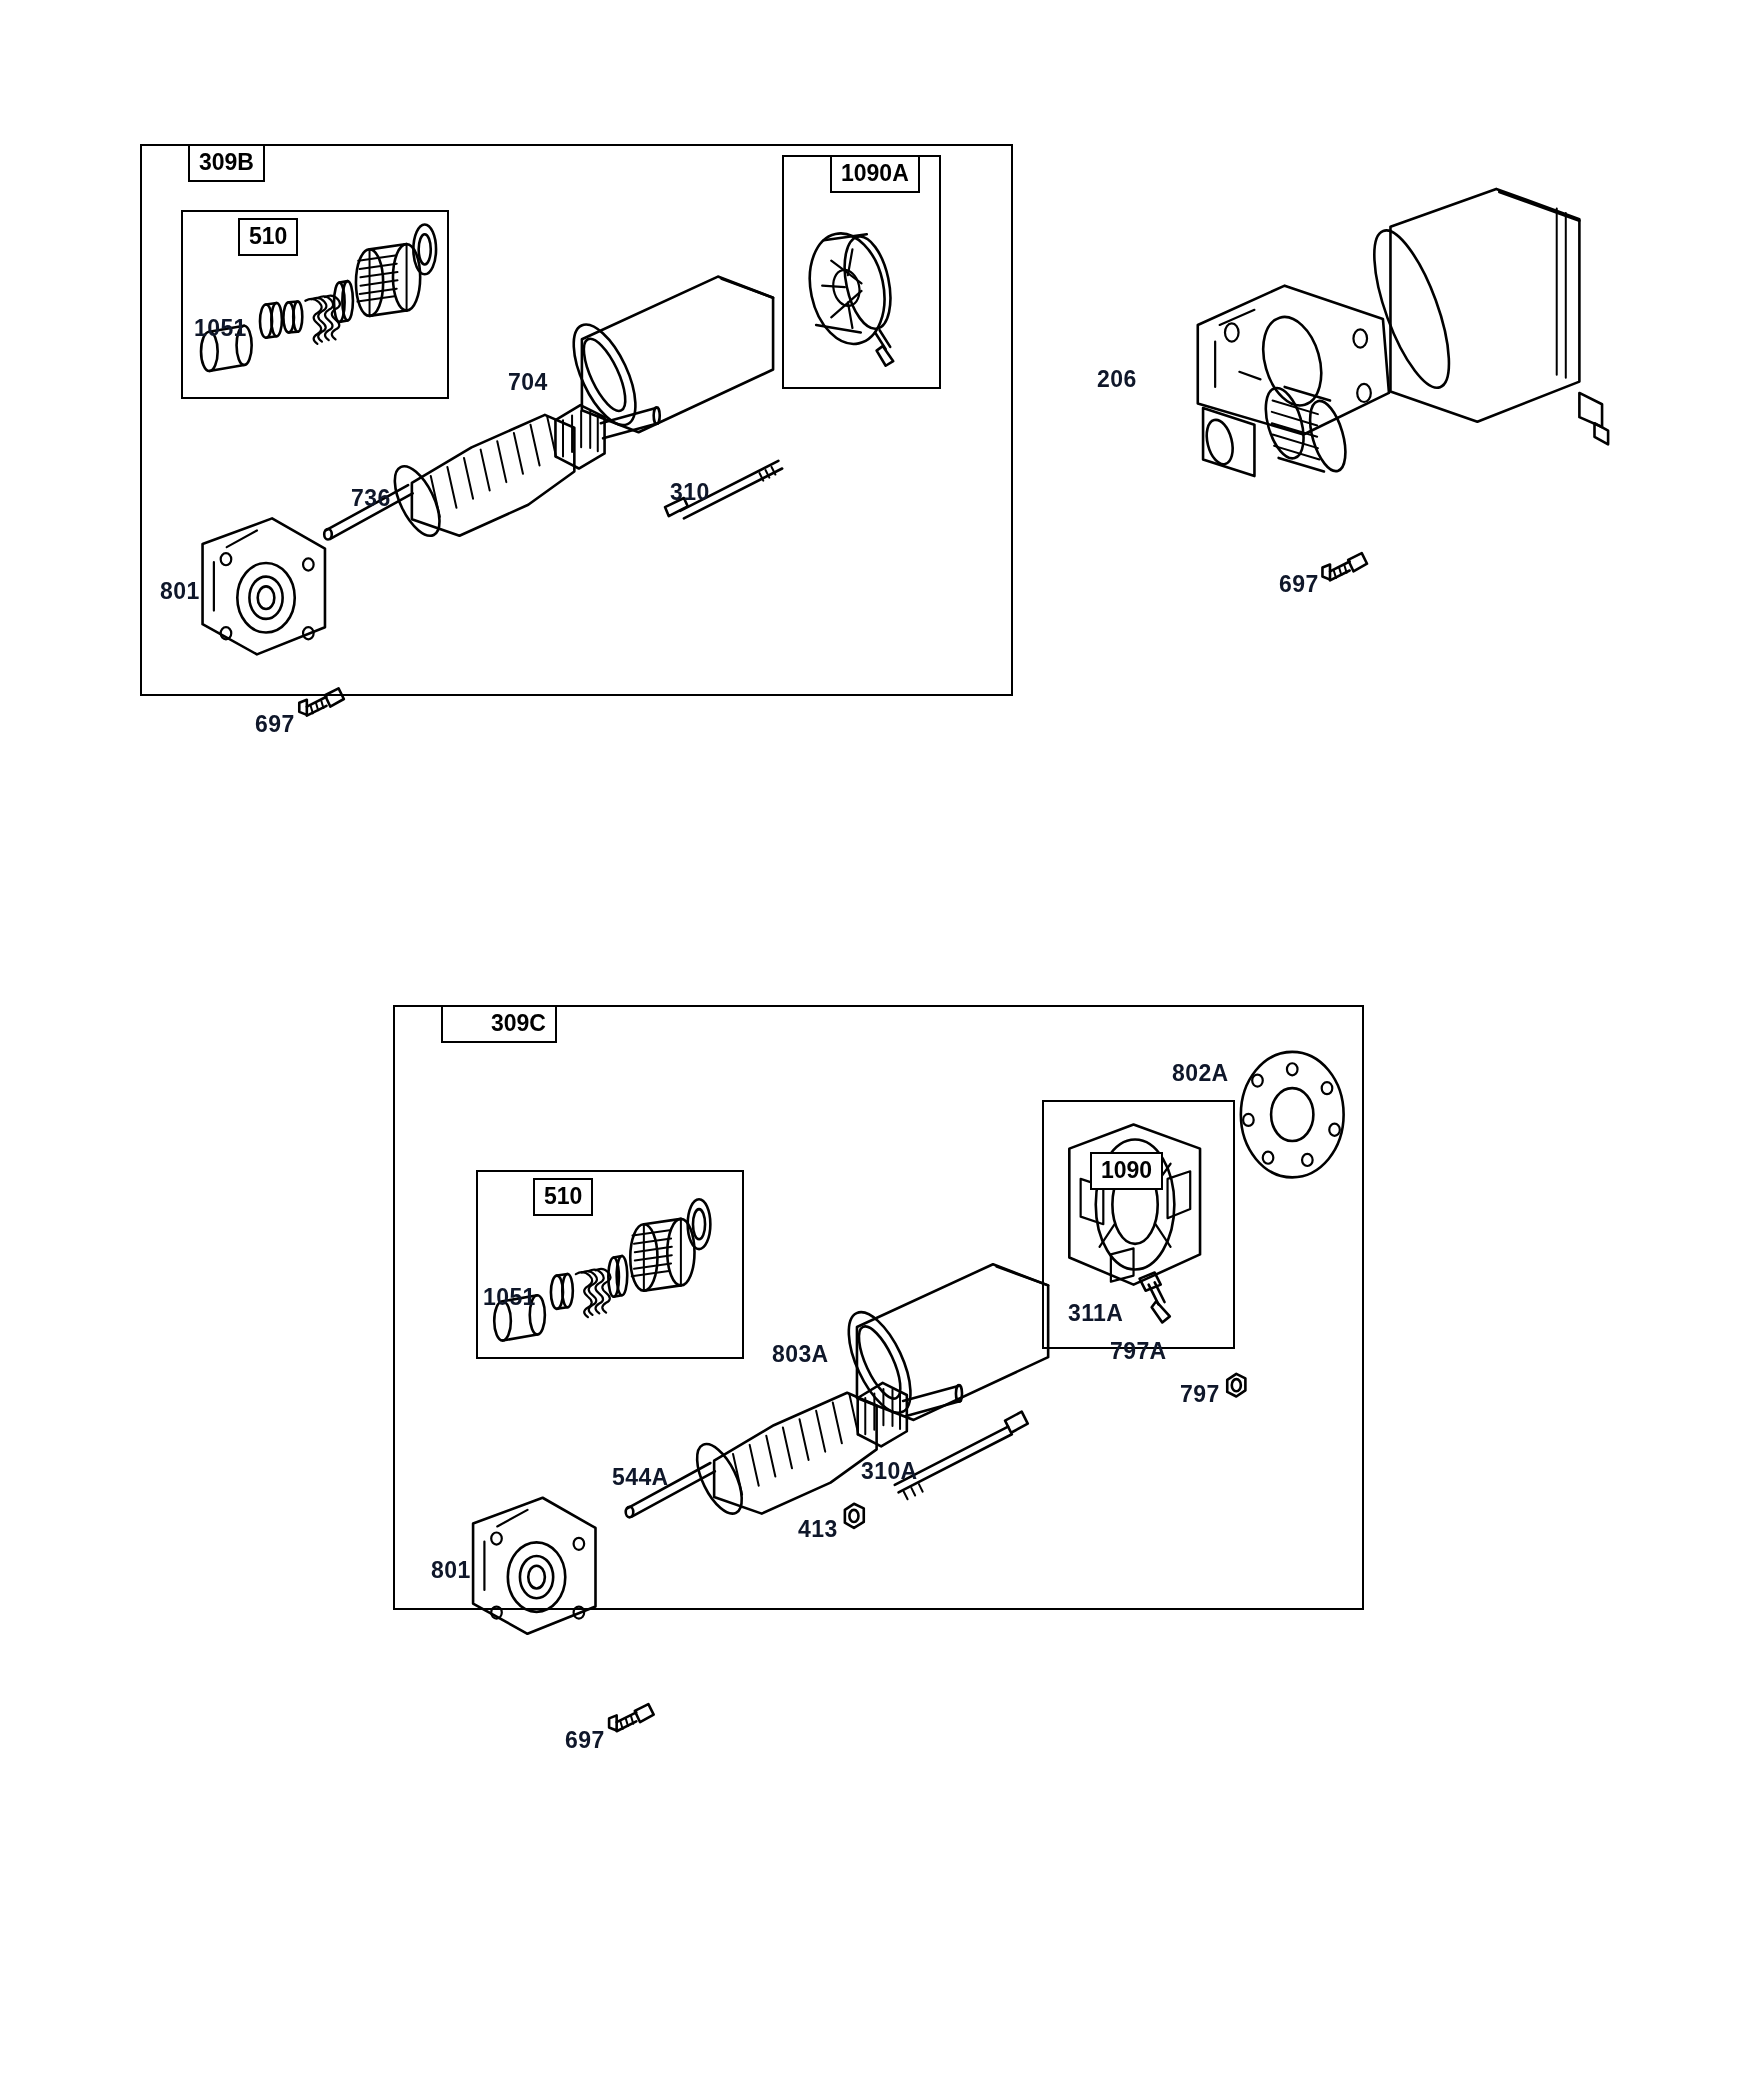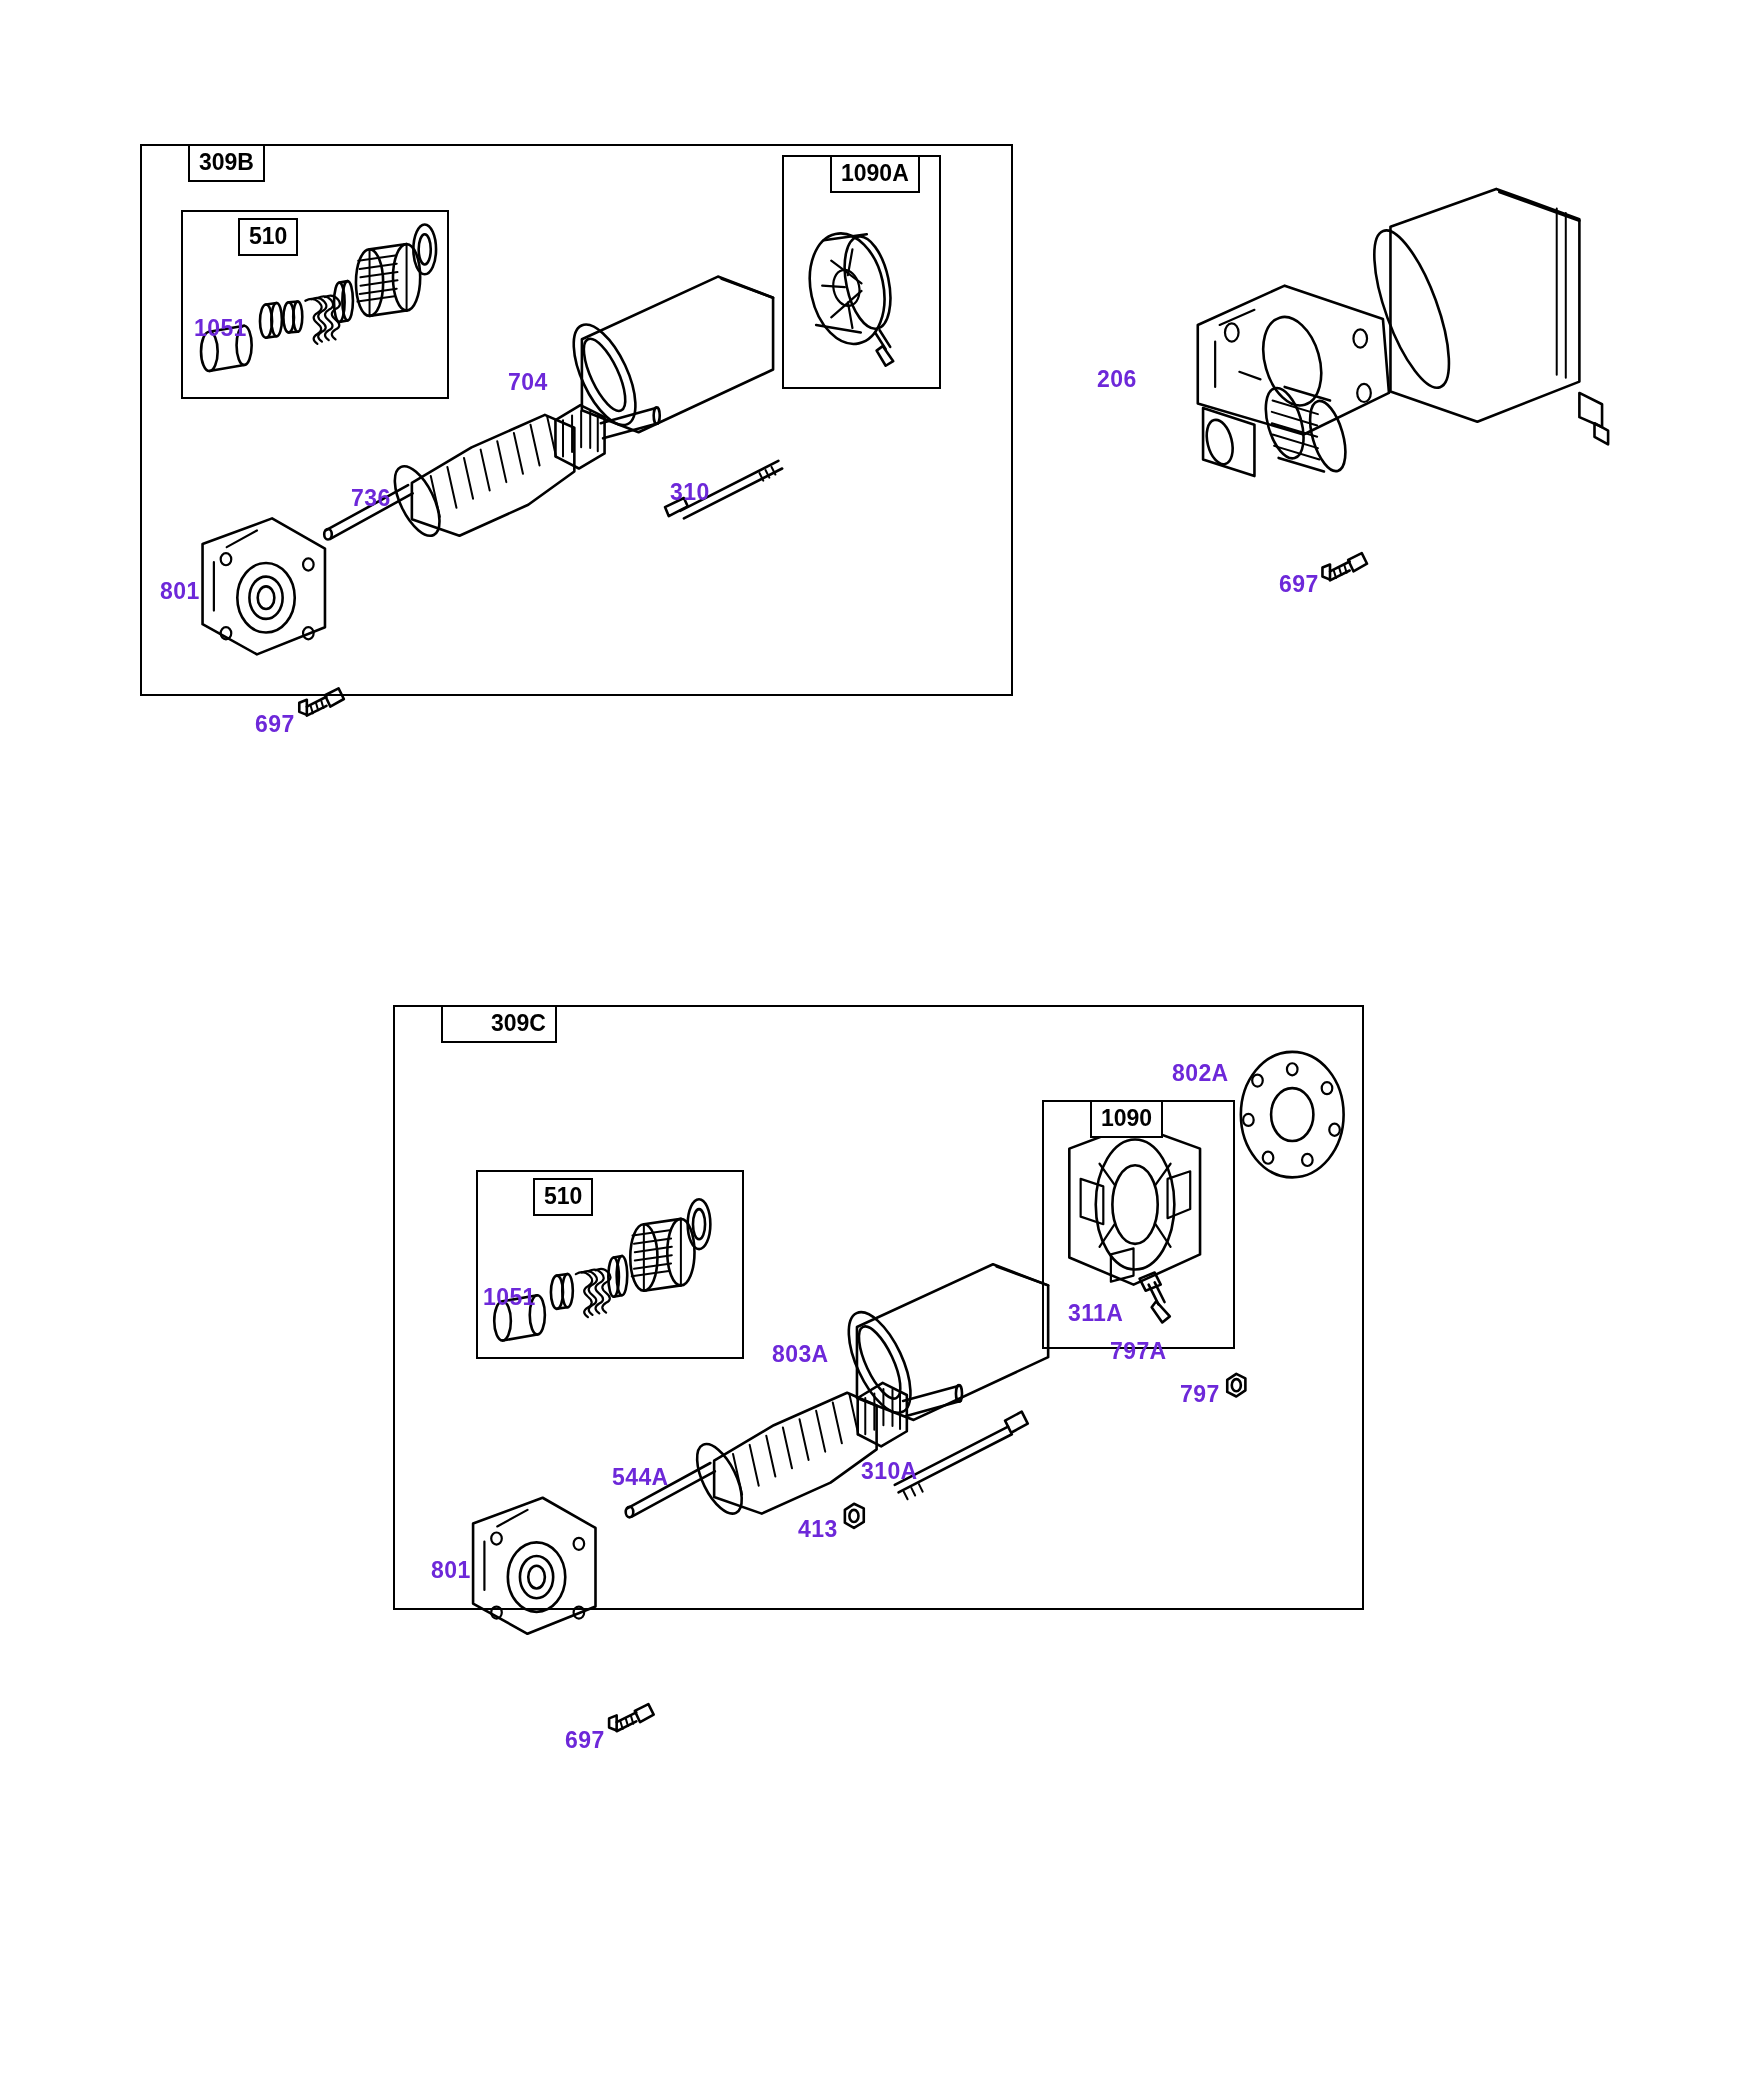--- a/index.html
+++ b/index.html
@@ -17,21 +17,21 @@
   }
   .diagram-root {
     position: absolute;
     inset: 0;
   }
   .callout {
     position: absolute;
     font-family: "Liberation Sans", sans-serif;
     font-size: 23px;
     font-weight: 700;
-    color: #6d28d9;
+    color: #0f172a;
     letter-spacing: 0.4px;
     white-space: nowrap;
     line-height: 1;
   }
   .boxed-label {
     position: absolute;
     border: 2.3px solid #000;
     background: #fff;
     font-family: "Liberation Sans", sans-serif;
     font-size: 23px;
@@ -359,21 +359,21 @@
   <div class="subpanel" style="left:782px; top:155px; width:159px; height:234px;"></div>
   <div class="subpanel" style="left:476px; top:1170px; width:268px; height:189px;"></div>
   <div class="subpanel" style="left:1042px; top:1100px; width:193px; height:249px;"></div>
 
   <div class="boxed-label" style="left:140px; top:144px;">309B</div>
   <div class="boxed-label" style="left:393px; top:1005px;padding-left:48px;">309C</div>
 
   <div class="boxed-label" style="left:190px; top:218px;">510</div>
   <div class="boxed-label" style="left:782px; top:155px;">1090A</div>
   <div class="boxed-label" style="left:485px; top:1178px;">510</div>
-  <div class="boxed-label" style="left:1042px; top:1100px;">1090</div>
+  <div class="boxed-label" style="left:1042px; top:1152px;">1090</div>
 
   <div class="callout" style="left:194px; top:317px;">1051</div>
   <div class="callout" style="left:508px; top:371px;">704</div>
   <div class="callout" style="left:351px; top:487px;">736</div>
   <div class="callout" style="left:670px; top:481px;">310</div>
   <div class="callout" style="left:160px; top:580px;">801</div>
   <div class="callout" style="left:255px; top:713px;">697</div>
   <div class="callout" style="left:1097px; top:368px;">206</div>
   <div class="callout" style="left:1279px; top:573px;">697</div>
 

